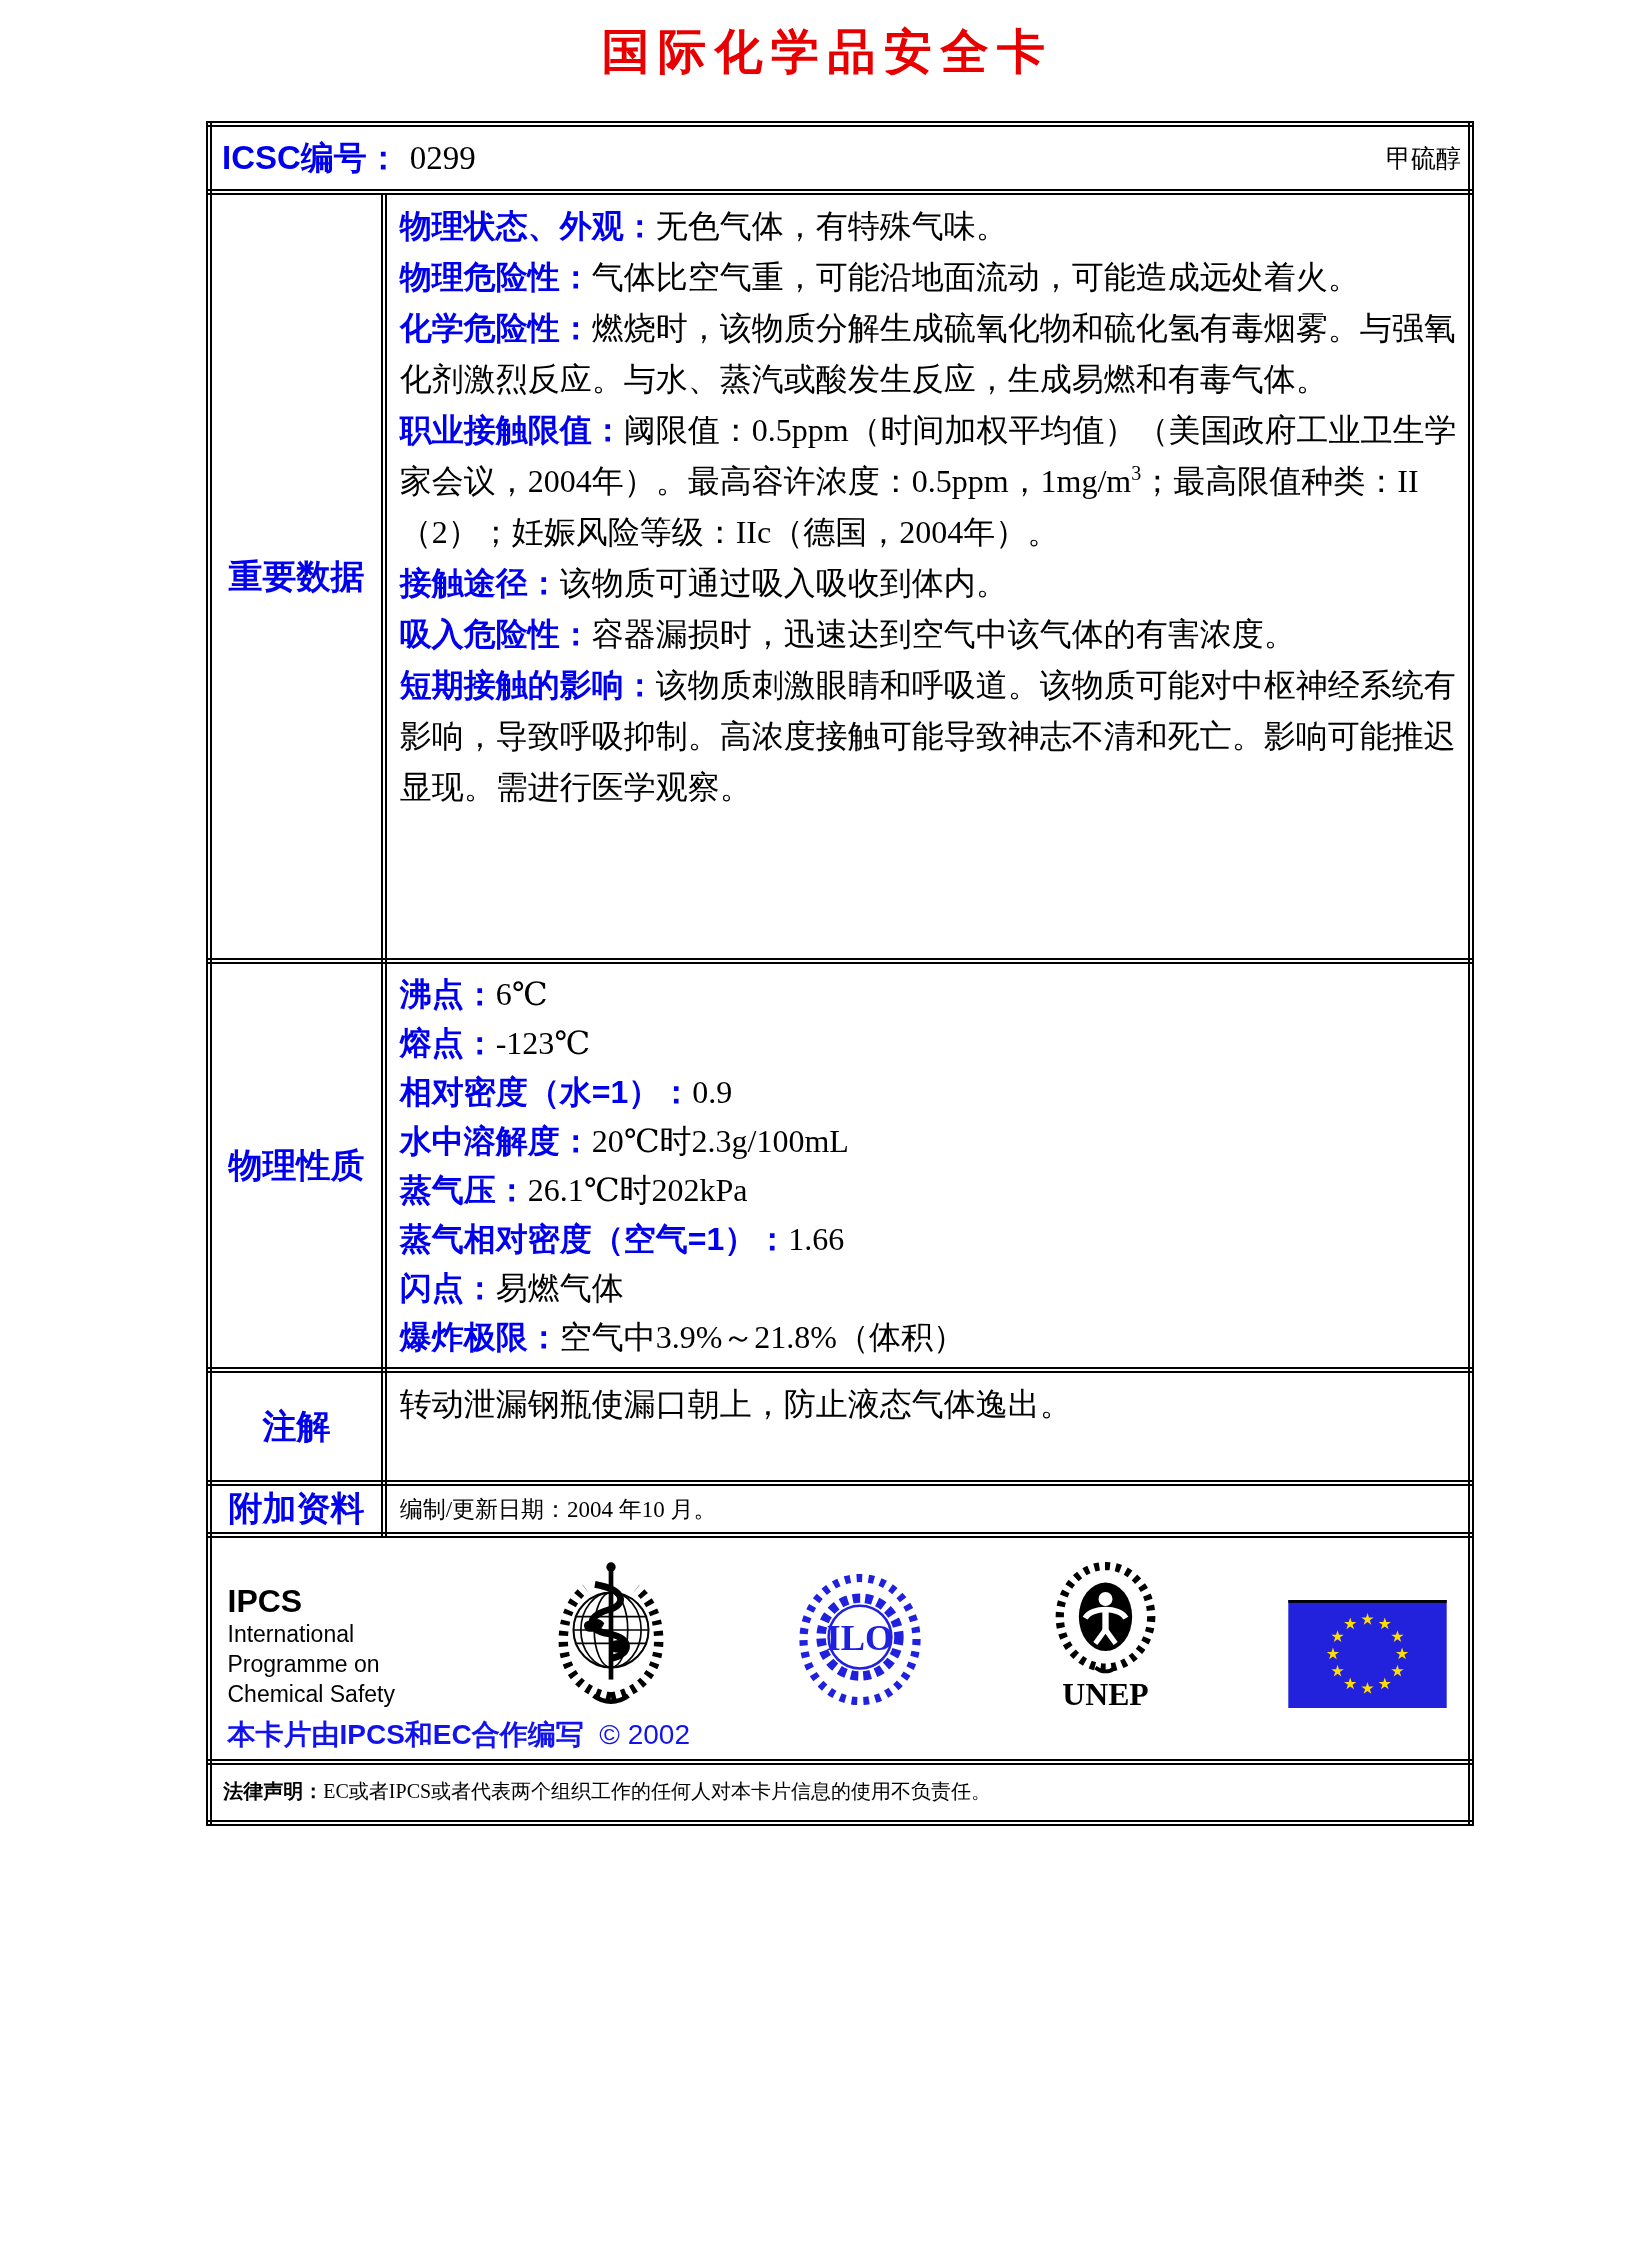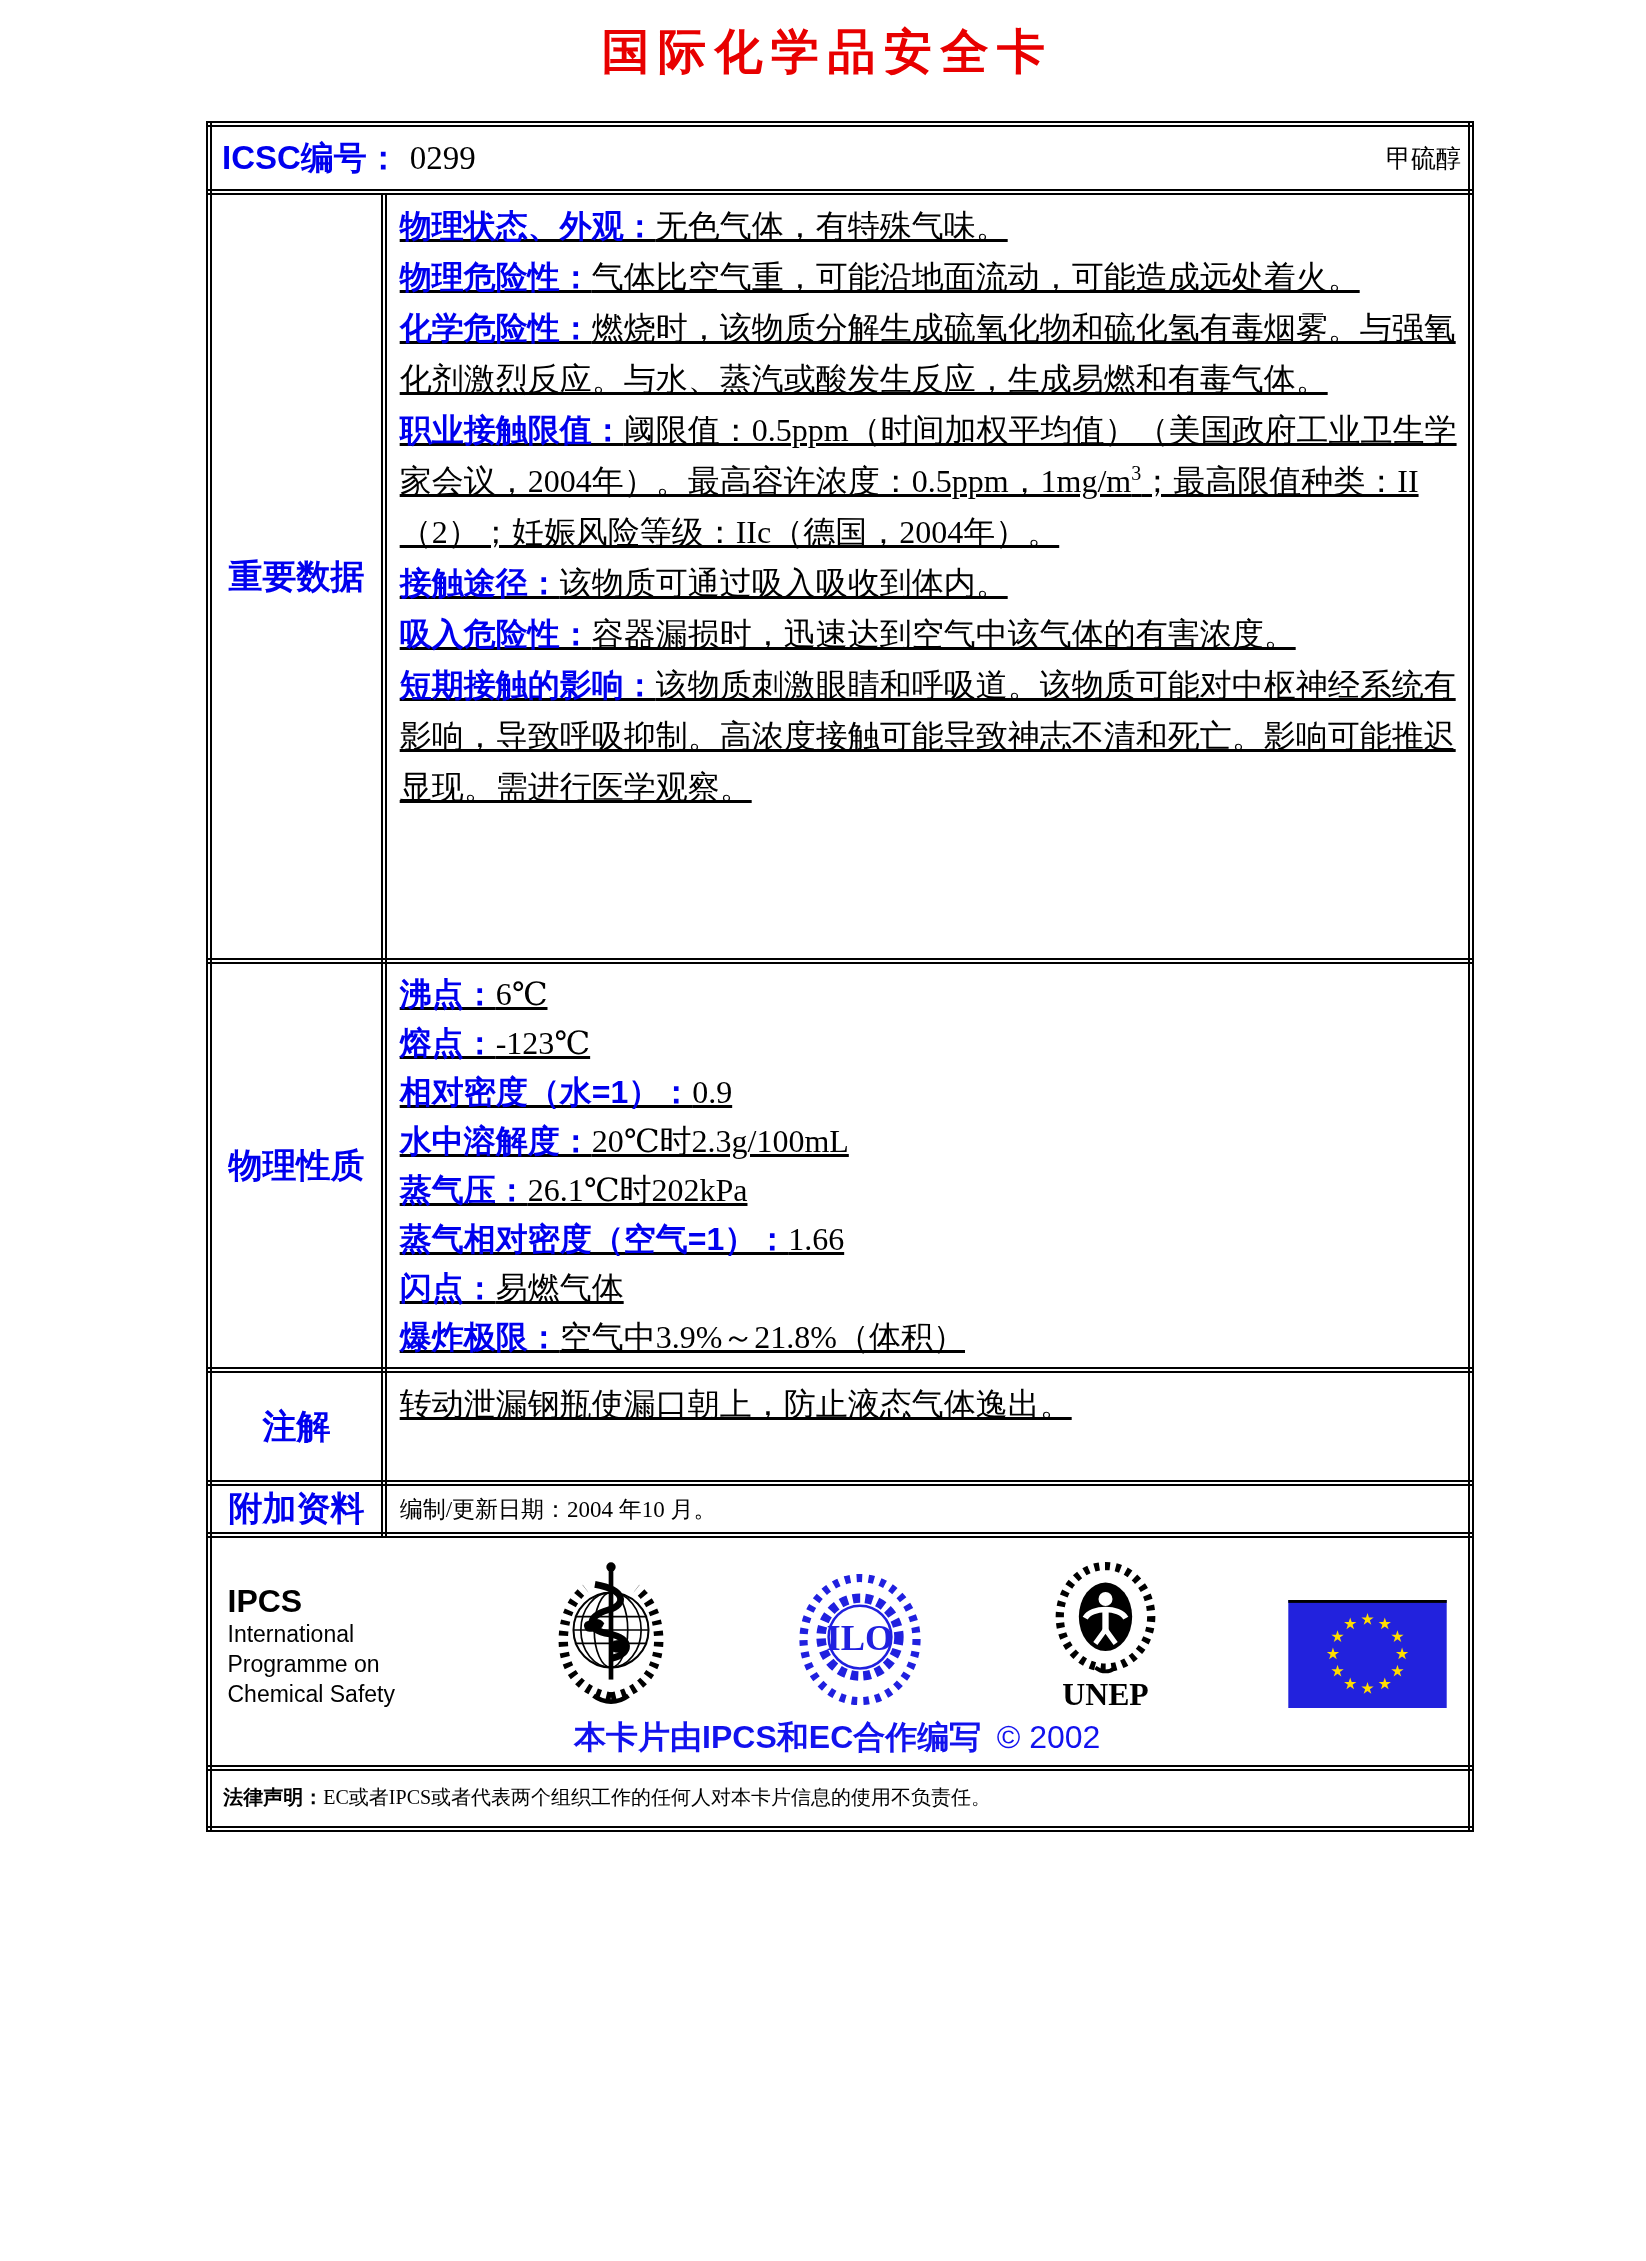--- a/index.html
+++ b/index.html
@@ -29,21 +29,21 @@
   .sans{font-family:"Liberation Sans","DejaVu Sans",sans-serif;}
 
   td.cell-label{
     text-align:center;vertical-align:middle;
     color:#0000ee;font-weight:bold;font-size:34px;
     font-family:"Liberation Sans","DejaVu Sans",sans-serif;
     padding:0 2.8px;
   }
   td.cell-content{
     vertical-align:top;padding:5.6px 10px 5.6px 12.7px;
-    font-size:32px;line-height:51px;text-decoration:underline;
+    font-size:32px;line-height:51px;
   }
   td.cell-content.tight{line-height:49px;}
   td.cell-content p{margin:0;}
   .fl{ 
     color:#0000ee;font-weight:bold;
     font-family:"Liberation Sans","DejaVu Sans",sans-serif;
   }
   .ft{color:#000;}
   .ft sup{font-size:20px;line-height:0;}
 
@@ -55,22 +55,22 @@
   td.cell-add-content{vertical-align:middle;padding:2.8px 10px 2.8px 12.7px;font-size:23px;}
 
   td.cell-logos{vertical-align:top;padding:11.3px 21px 5.6px 15.5px;}
   .logos-strip{display:flex;align-items:flex-end;justify-content:space-between;}
   .ipcs-block{width:198px;padding-top:34px;font-family:"Liberation Sans","DejaVu Sans",sans-serif;}
   .ipcs-title{font-size:32px;font-weight:bold;line-height:1.15;}
   .ipcs-line{font-size:23px;line-height:1.3;}
   .logo-box{flex:0 0 auto;}
   .eu-box{padding-top:24px;}
   .credit-line{
-    text-align:center;margin-top:5.6px;
-    color:#1212ee;font-weight:bold;font-size:32px;
+    margin-top:5.6px;
+    color:#1212ee;font-weight:bold;font-size:28px;
     font-family:"Liberation Sans","DejaVu Sans",sans-serif;
   }
   .credit-copy{margin-left:15.5px;font-weight:normal;}
 
   td.cell-legal{vertical-align:middle;padding:5.6px 10px 7px 11.3px;font-size:20px;}
   .legal-label{font-weight:bold;font-family:"Liberation Sans","DejaVu Sans",sans-serif;color:#000;}
 
   svg text{font-family:"Liberation Serif","DejaVu Serif",serif;}
 </style>
 </head>

